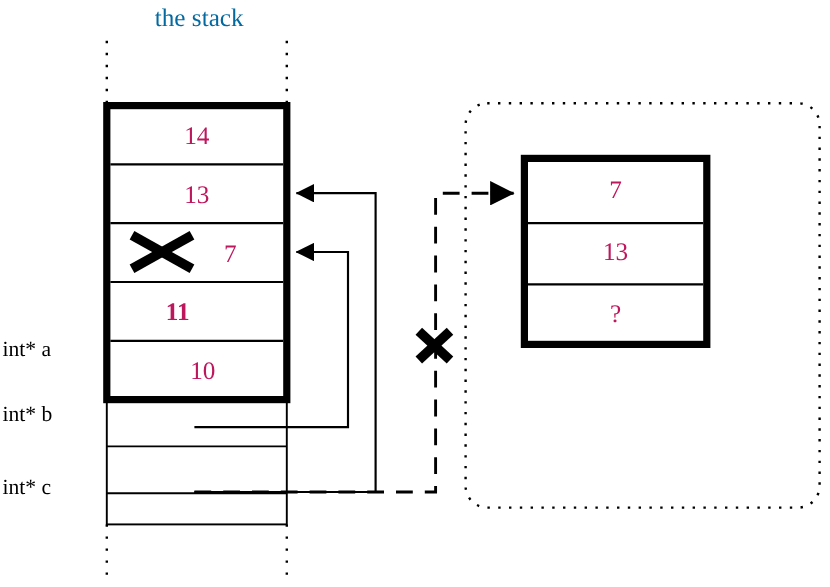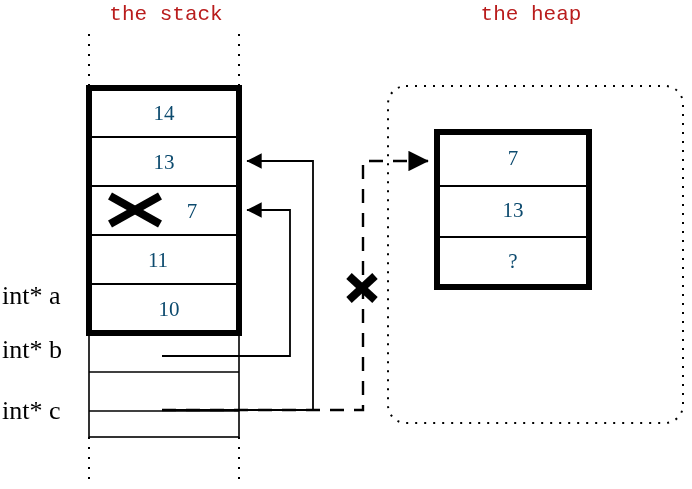--- a/index.html
+++ b/index.html
@@ -22,39 +22,39 @@
   #diagram-svg {
     position: absolute;
     left: 0;
     top: 0;
     width: 692px;
     height: 489px;
   }
   .hdr {
     position: absolute;
     font-size: 21px;
-    font-family: Liberation Mono, monospace;
-    color: #b91c1c;
+    font-family: Liberation Serif, serif;
+    color: #0369a1;
     white-space: nowrap;
     text-align: center;
   }
   #stack-title { left: 60px; top: 3px; width: 212px; }
   #heap-title  { left: 425px; top: 3px; width: 212px; }
 
   .cellval {
     position: absolute;
     font-size: 21px;
     font-family: "Liberation Serif", "DejaVu Serif", serif;
-    color: #0c4a6e;
+    color: #be185d;
     text-align: center;
     white-space: nowrap;
   }
   .varlabel {
     position: absolute;
-    font-size: 26px;
+    font-size: 18px;
     font-family: "Liberation Serif", "DejaVu Serif", serif;
     color: #000;
     white-space: nowrap;
     text-align: left;
   }
 </style>
 </head>
 <body>
 
 <div id="canvas">
@@ -98,26 +98,25 @@
 
     <path d="M 162 356 L 290 356 L 290 210 L 247 210" fill="none" stroke="#000" stroke-width="1.8" marker-end="url(#arrowL)"></path>
 
     <g>
       <line x1="349" y1="276" x2="375" y2="300" stroke="#000" stroke-width="8" stroke-linecap="butt"></line>
       <line x1="349" y1="300" x2="375" y2="276" stroke="#000" stroke-width="8" stroke-linecap="butt"></line>
     </g>
   </svg>
 
   <div class="hdr" id="stack-title">the stack</div>
-  <div class="hdr" id="heap-title">the heap</div>
 
   <div class="cellval" style="left:89px; top:101px; width:150px;">14</div>
   <div class="cellval" style="left:89px; top:150px; width:150px;">13</div>
   <div class="cellval" style="left:166px; top:199px; width:52px;">7</div>
-  <div class="cellval" style="left:83px; top:248px; width:150px;">11</div>
+  <div class="cellval" style="left:73px; top:248px; width:150px;font-weight:bold;">11</div>
   <div class="cellval" style="left:94px; top:297px; width:150px;">10</div>
 
   <div class="varlabel" style="left:2px; top:281px;">int* a</div>
   <div class="varlabel" style="left:2px; top:335px;">int* b</div>
   <div class="varlabel" style="left:2px; top:396px;text-align:right;">int* c</div>
 
   <div class="cellval" style="left:437px; top:146px; width:152px;">7</div>
   <div class="cellval" style="left:437px; top:198px; width:152px;">13</div>
   <div class="cellval" style="left:437px; top:249px; width:152px;">?</div>
 

